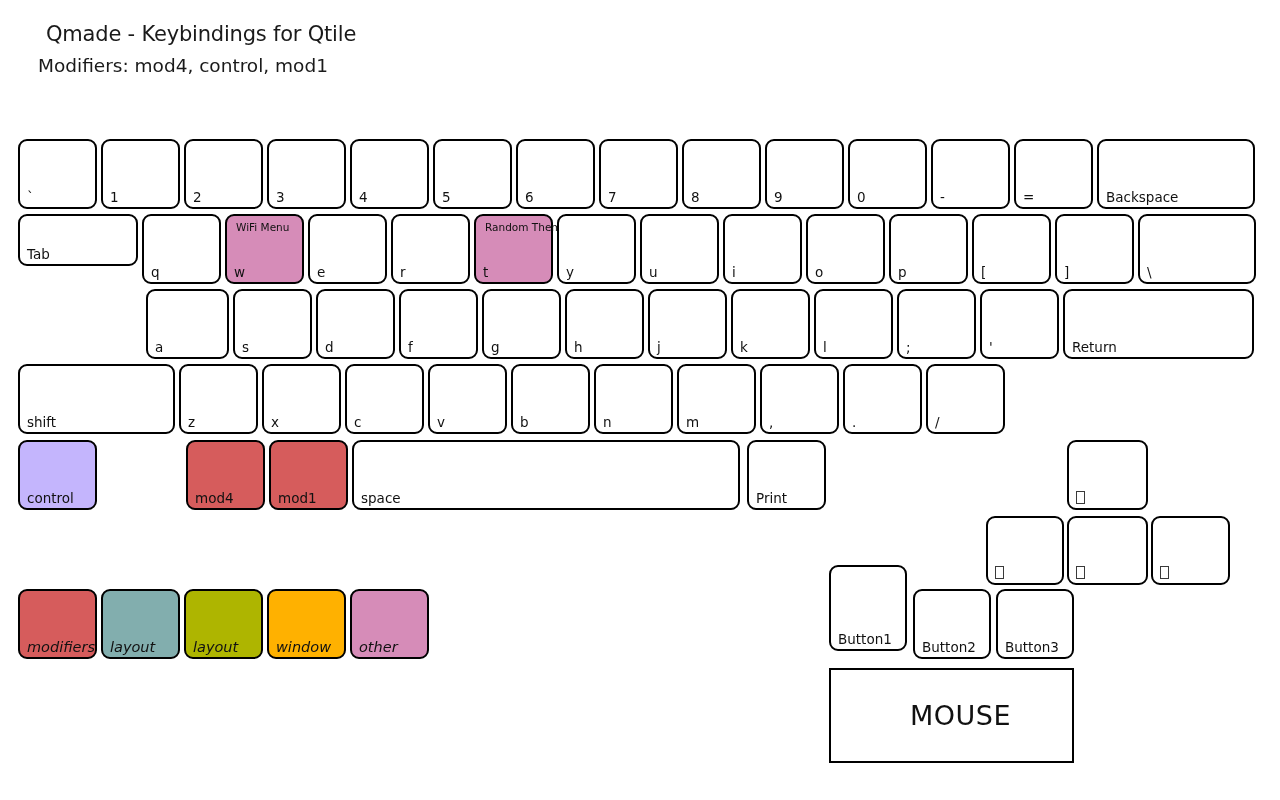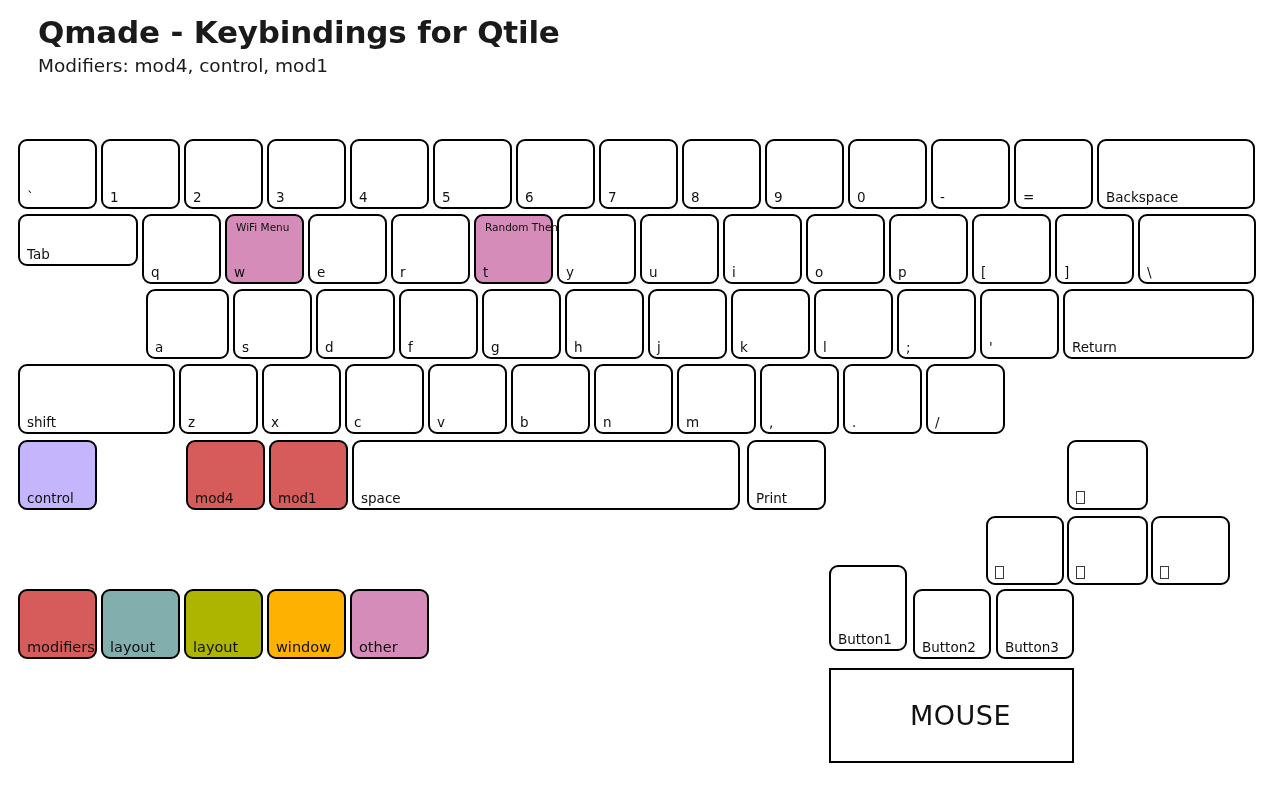--- a/index.html
+++ b/index.html
@@ -12,25 +12,25 @@
     height: 800px;
     position: relative;
     font-family: "DejaVu Sans", "Liberation Sans", sans-serif;
     color: #1a1a1a;
     overflow: hidden;
   }
 
   
   #header { position: absolute; left: 38px; top: 14px; }
   #page-title {
-    font-size: 31px;
-    font-weight: 700;
+    font-size: 21px;
+    font-weight: 400;
     letter-spacing: -0.2px;
     line-height: 1.18;
-    margin: 0;
+    margin: 8px;
     white-space: nowrap;
   }
   #page-subtitle {
     font-size: 18.5px;
     font-weight: 400;
     line-height: 1.2;
     margin: 4px 0 0 0;
     white-space: nowrap;
   }
 
@@ -80,20 +80,21 @@
   #legend { position: absolute; left: 0; top: 0; }
   .legend-key { position: absolute; box-sizing: border-box; border: 2.5px solid #000; border-radius: 9px; }
   .legend-key .legend-label {
     position: absolute;
     left: 7px;
     bottom: 3px;
     font-size: 14.5px;
     line-height: 1;
     white-space: nowrap;
     color: #111;
+    font-style: italic;
   }
 
   
   #mouse-body {
     position: absolute;
     box-sizing: border-box;
     border: 2.5px solid #000;
     border-radius: 0;
     background: #fff;
     display: flex;

